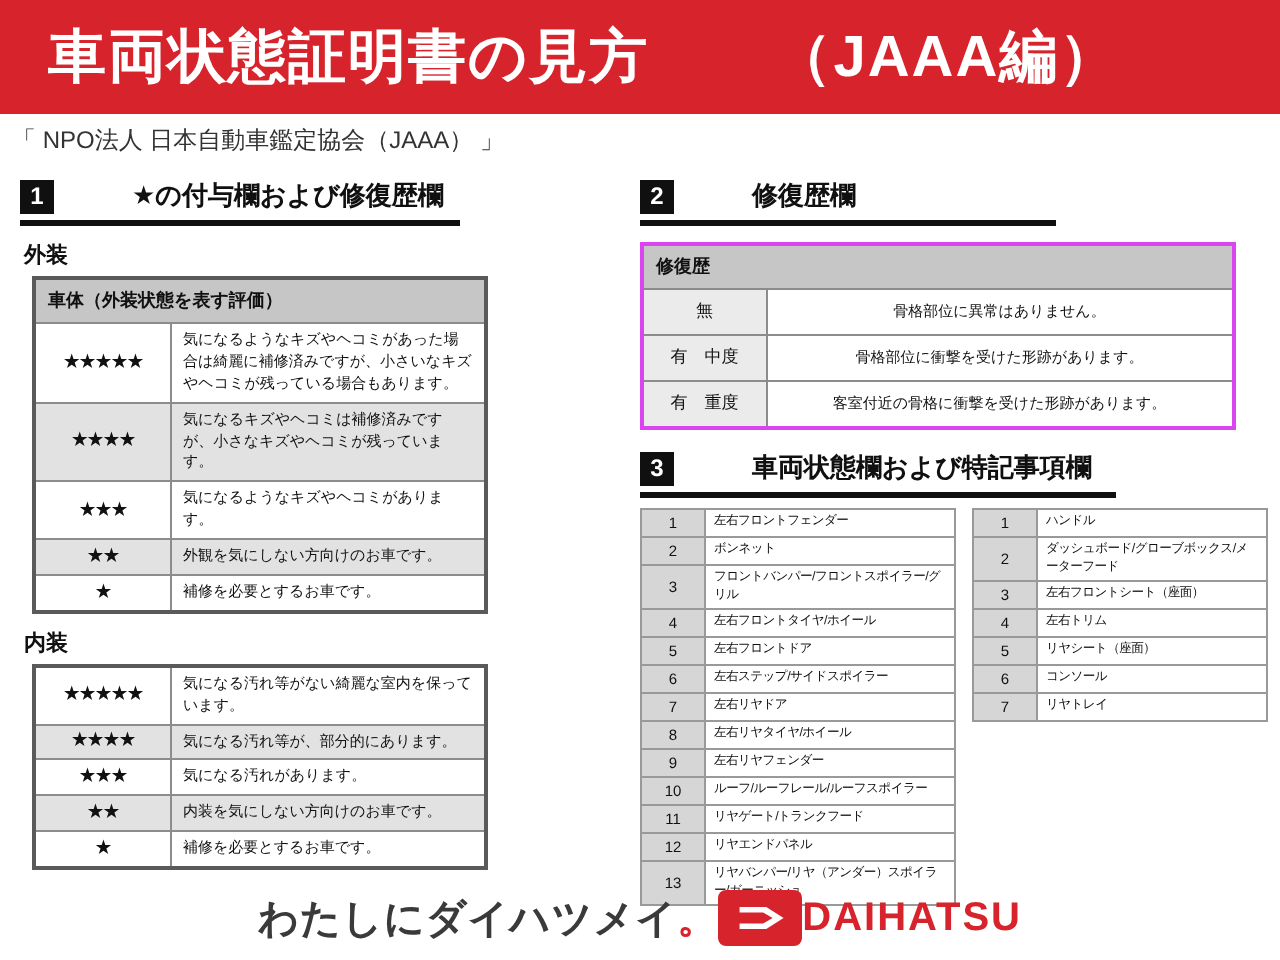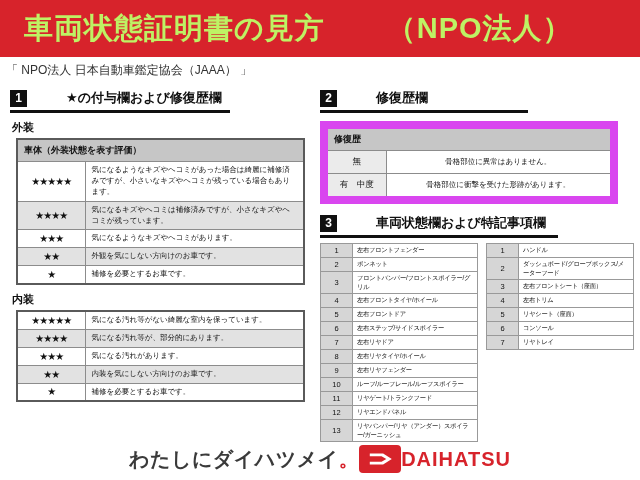--- a/index.html
+++ b/index.html
@@ -5,21 +5,21 @@
   * { box-sizing: border-box; margin: 0; padding: 0; }
   html,body { width:640px; height:480px; }
   body {
     font-family: "Liberation Sans", "DejaVu Sans", sans-serif;
     background:#ffffff; color:#111; position:relative; overflow:hidden;
   }
 
   
   .topbar {
     background:#d7232b; height:57px; display:flex; align-items:center;
-    padding:0 24px; color:#bef264;
+    padding:0 24px; color:#ffffff;
   }
   .topbar .t1 { font-size:29px; font-weight:bold; letter-spacing:1px; }
   .topbar .t2 { font-size:29px; font-weight:bold; margin-left:62px; letter-spacing:1px; }
 
   .subtitle { font-size:12px; color:#333; padding:5px 0 2px 6px; }
 
   
   .cols { display:flex; gap:14px; padding:2px 6px 0 10px; }
   .col-left  { width:296px; flex:none; }
   .col-right { flex:1; }
@@ -32,31 +32,31 @@
               font-size:12px; font-weight:bold; }
   .sec .ttl { font-weight:bold; font-size:13px; color:#101010; white-space:nowrap;margin-left:32px; }
   .sec1 { width:220px; }
   .sec2 { width:208px; }
   .sec3 { width:238px; margin-top:10px; }
 
   .zone-label { font-weight:bold; font-size:11px; margin:7px 0 3px 2px; }
 
   
   table { border-collapse:collapse; }
-  .star-table { width:289px; margin-left:6px; border:2px solid #5a5a5a; }
+  .star-table { width:228px; margin-left:6px; border:2px solid #5a5a5a; }
   .star-table th, .star-table td { border:1px solid #8c8c8c; }
   .star-table th { background:#c6c6c6; font-size:9px; text-align:left;
                    padding:4px 6px; font-weight:bold; }
   .star-table td.stars { width:68px; text-align:center; font-size:10px;
                          letter-spacing:-1px; padding:2px 1px; white-space:nowrap; }
   .star-table td.desc  { font-size:7.5px; line-height:1.45; padding:3px 6px; }
   .star-table tr.alt   { background:#e2e2e2; }
 
   
-  .repair-table { width:298px; border:8px solid #d946ef; margin-top:8px; }
+  .repair-table { width:298px; border:2px solid #d946ef; margin-top:8px; }
   .repair-table th, .repair-table td { border:1px solid #8c8c8c;text-align:center; }
   .repair-table th { background:#c6c6c6; font-size:9px; text-align:left;
                      padding:4px 6px; font-weight:bold; }
   .repair-table td.grade { width:62px; background:#ebebeb; text-align:center;
                            font-size:8.5px; padding:5px 2px; white-space:nowrap; }
   .repair-table td.desc  { font-size:7.5px; line-height:1.4; padding:4px 5px; }
 
   
   .parts { display:flex; gap:8px; align-items:flex-start; }
   .parts-table { border:1.5px solid #777; }
@@ -76,21 +76,21 @@
   .slogan .dot { color:#d7232b; }
   .dlogo { width:42px; height:28px; background:#d7232b; border-radius:4px;
            display:flex; align-items:center; justify-content:center; flex:none; }
   .dbrand { font-size:20px; font-weight:bold; color:#d7232b; letter-spacing:1px; }
 </style>
 </head>
 <body>
 
 <div class="topbar">
   <span class="t1">車両状態証明書の見方</span>
-  <span class="t2">（NPO法人）</span>
+  <span class="t2">（JAAA編）</span>
 </div>
 
 <div class="subtitle">「 NPO法人 日本自動車鑑定協会（JAAA） 」</div>
 
 <div class="cols">
 
   <div class="col-left">
 
     <div class="sec sec1">
       <span class="num">1</span>
@@ -167,20 +167,24 @@
           <tr>
         <th colspan="2">修復歴</th>
       </tr>
       <tr>
         <td class="grade">無</td>
         <td class="desc">骨格部位に異常はありません。</td>
       </tr>
       <tr>
         <td class="grade">有　中度</td>
         <td class="desc">骨格部位に衝撃を受けた形跡があります。</td>
+      </tr>
+      <tr>
+        <td class="grade">有　重度</td>
+        <td class="desc">客室付近の骨格に衝撃を受けた形跡があります。</td>
       </tr>
     </tbody>
       </table>
 
     <div class="sec sec3">
       <span class="num">3</span>
       <span class="ttl">車両状態欄および特記事項欄</span>
     </div>
 
     <div class="parts">

